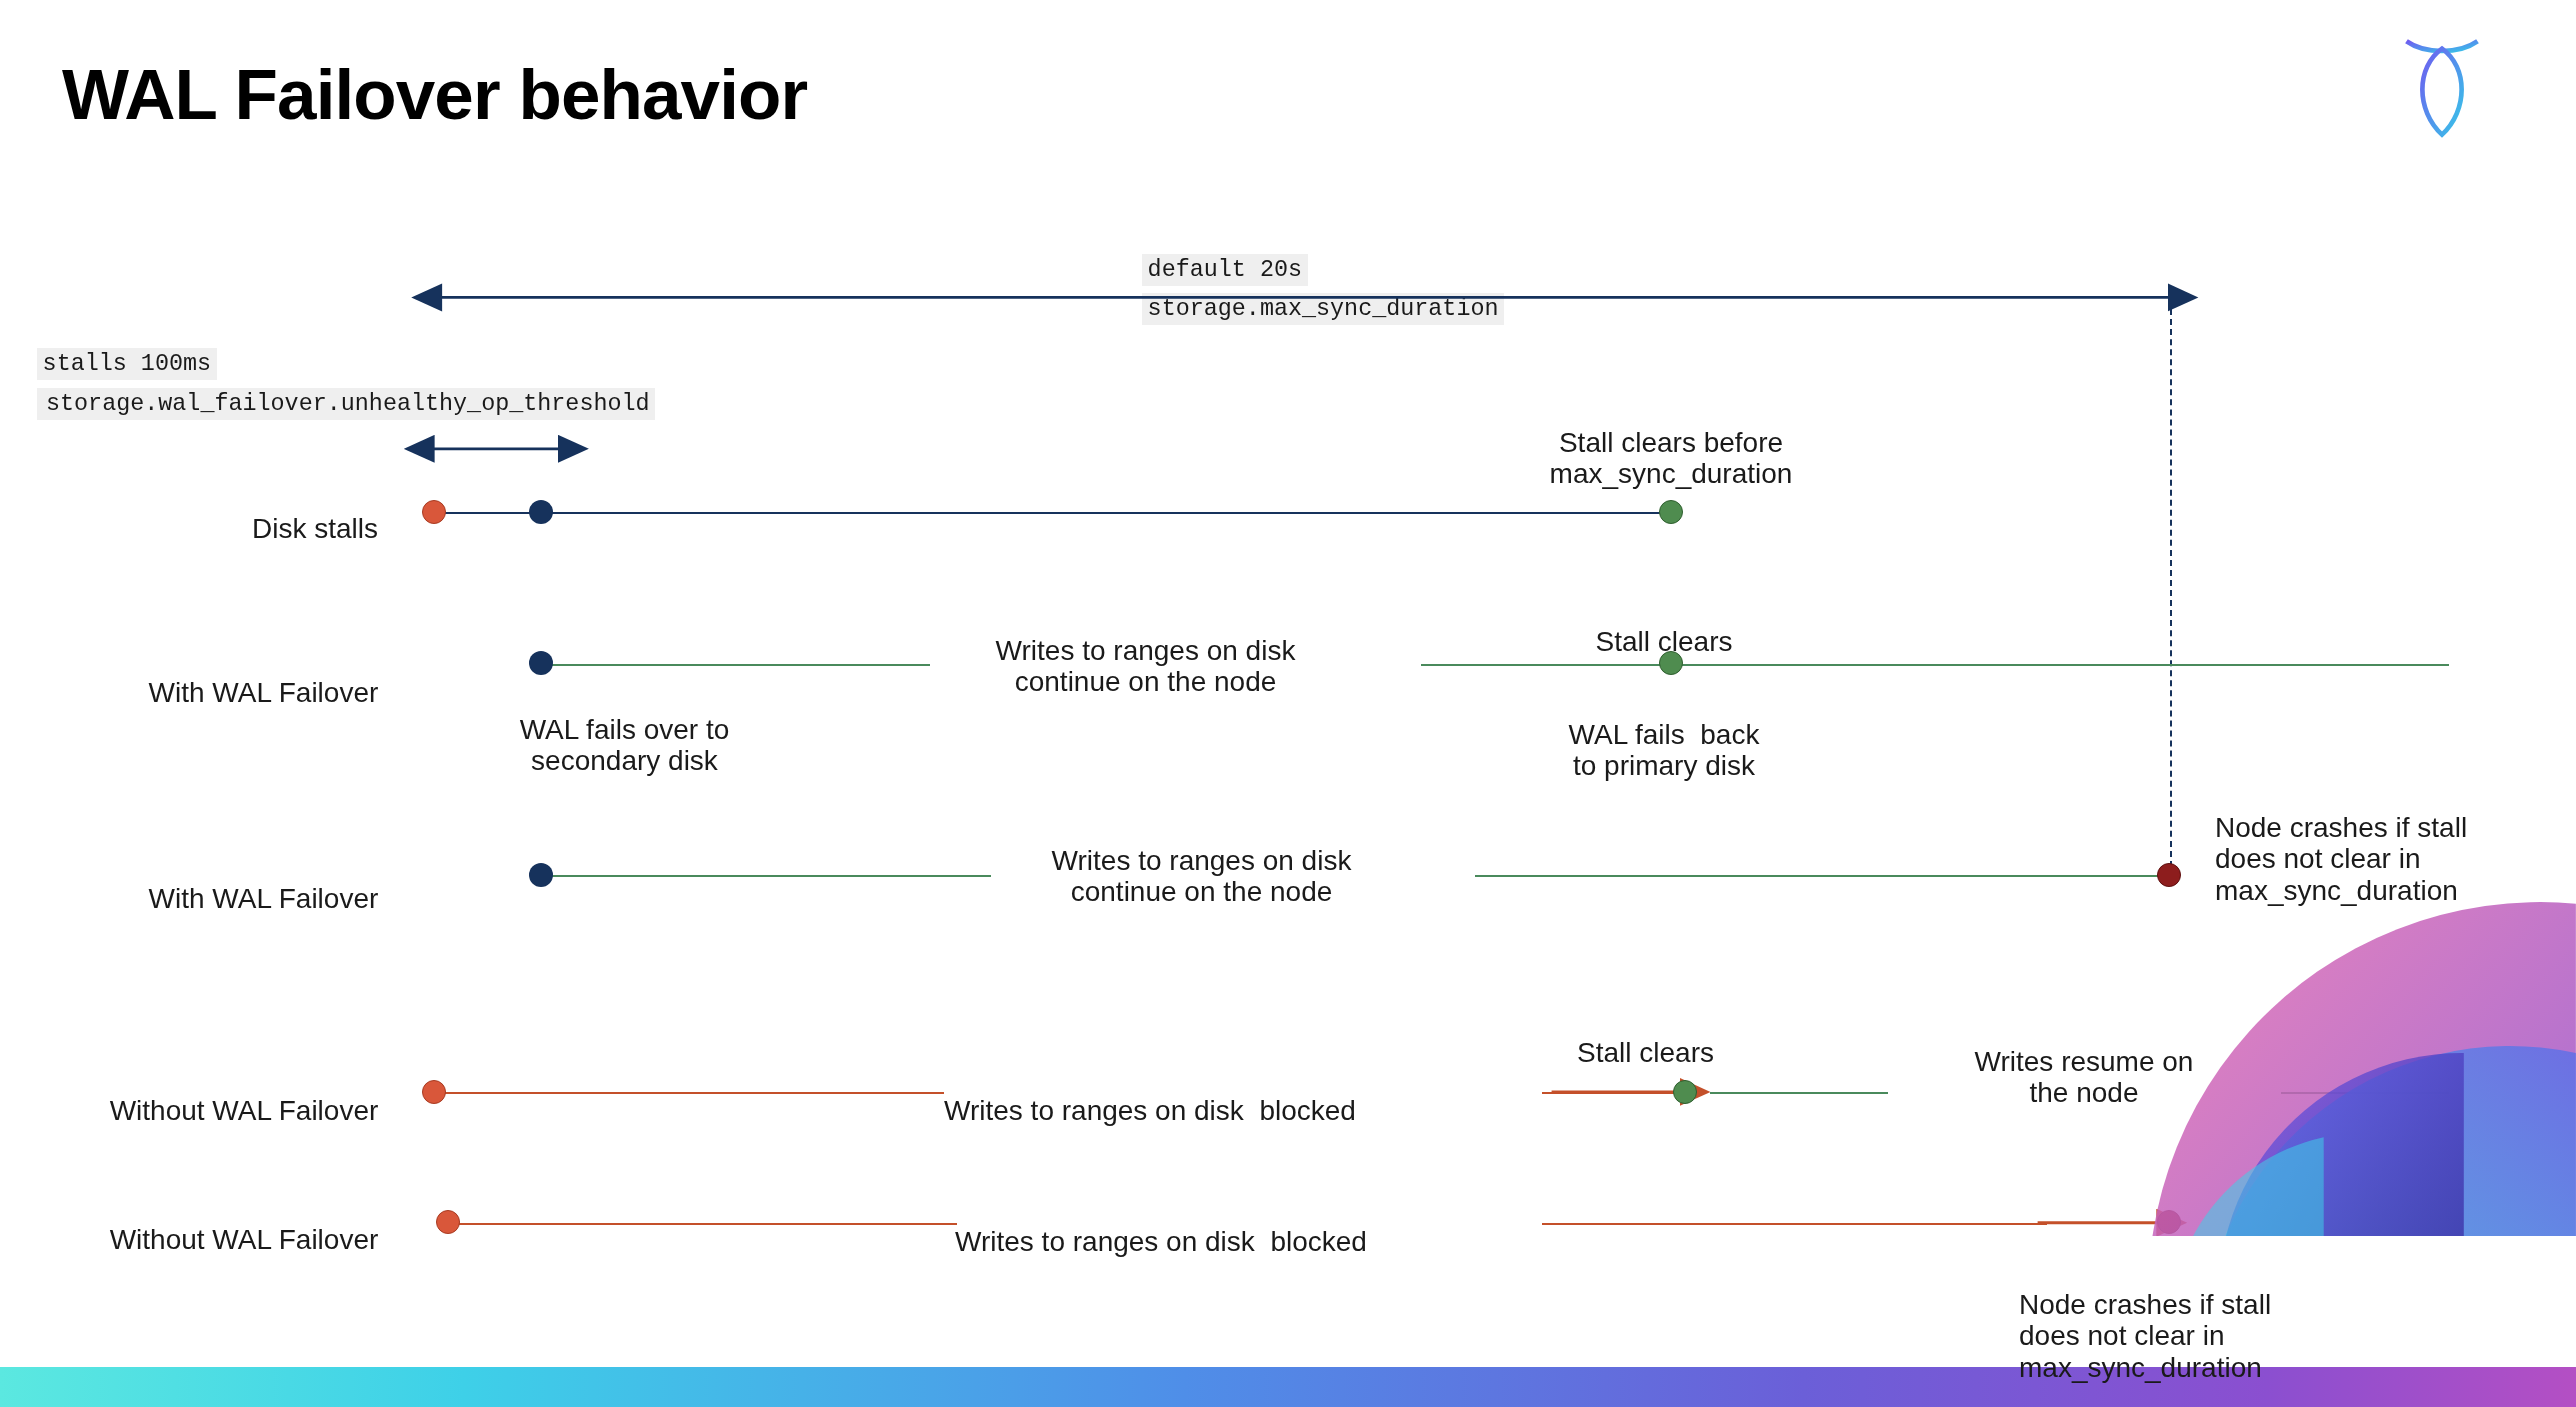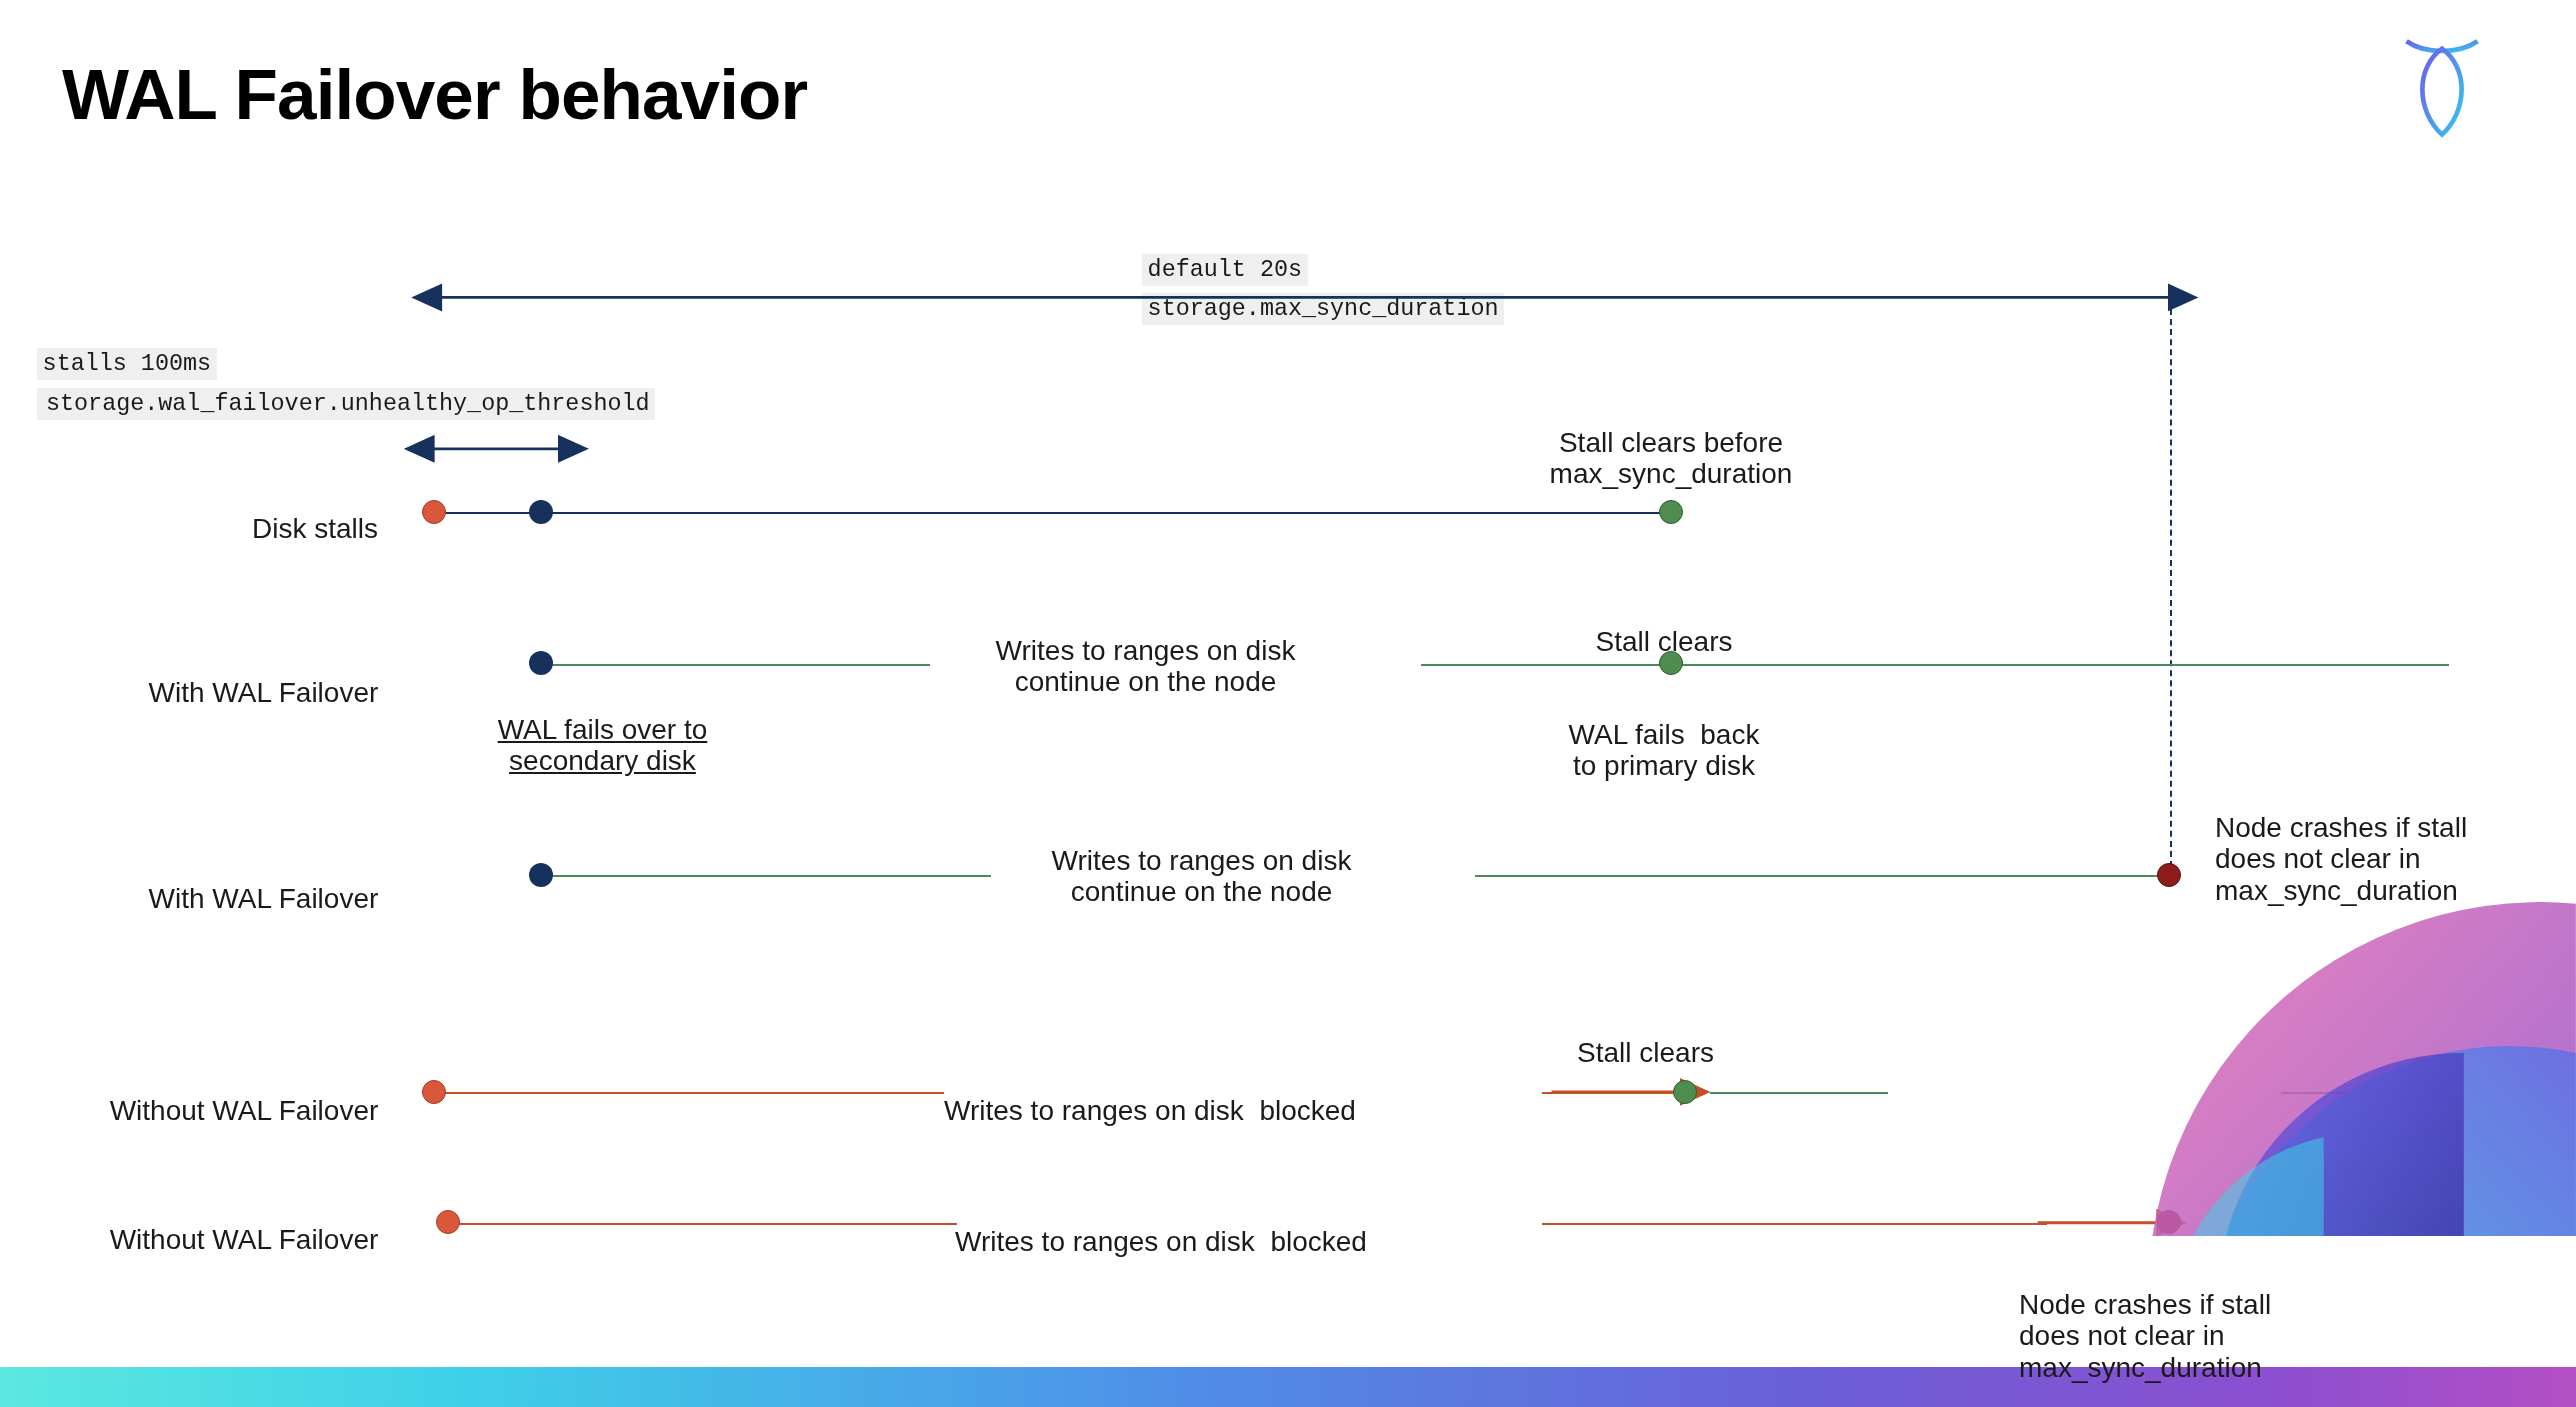--- a/index.html
+++ b/index.html
@@ -185,21 +185,21 @@
 
   <div class="lbl right" style="left:9.3px; top:659px; width:369px;">With WAL Failover</div>
   <div class="line green" style="left:542px; top:664px; width:388px;"></div>
   <div class="line green" style="left:1421px; top:664px; width:1028px;"></div>
   <div class="dot dot-navy" style="left:529px; top:651px;"></div>
   <div class="dot dot-green" style="left:1659px; top:651px;"></div>
 
   <div class="lbl center" style="left:935px; top:617px; width:421px;">Writes to ranges on disk
 continue on the node</div>
   <div class="lbl center" style="left:1533px; top:608px; width:262px;">Stall clears</div>
-  <div class="lbl center" style="left:406px; top:696px; width:393px;text-decoration:underline;">WAL fails over to
+  <div class="lbl center" style="left:428px; top:696px; width:393px;">WAL fails over to
 secondary disk</div>
   <div class="lbl center" style="left:1496px; top:701px; width:336px;">WAL fails  back
 to primary disk</div>
 
   <div class="lbl right" style="left:9.3px; top:865px; width:369px;">With WAL Failover</div>
   <div class="line green" style="left:542px; top:875px; width:449px;"></div>
   <div class="line green" style="left:1475px; top:875px; width:692px;"></div>
   <div class="dot dot-navy" style="left:529px; top:863px;"></div>
   <div class="dot dot-darkred" style="left:2157px; top:863px;"></div>
 
@@ -212,20 +212,22 @@
   <div class="lbl right" style="left:9.3px; top:1077px; width:369px;">Without WAL Failover</div>
   <div class="line red" style="left:439px; top:1092px; width:505px;"></div>
   <div class="line red" style="left:1542px; top:1092px; width:150px;"></div>
   <div class="line green" style="left:1710px; top:1092px; width:178px;"></div>
   <div class="line green" style="left:2281px; top:1092px; width:168px;"></div>
   <div class="dot dot-orange" style="left:422px; top:1080px;"></div>
   <div class="dot dot-green" style="left:1673px; top:1080px;"></div>
 
   <div class="lbl" style="left:944px; top:1077px; width:580px;">Writes to ranges on disk  blocked</div>
   <div class="lbl center" style="left:1496px; top:1019px; width:299px;">Stall clears</div>
+  <div class="lbl center" style="left:1925px; top:1028px; width:318px;">Writes resume on
+the node</div>
 
   <div class="lbl right" style="left:9.3px; top:1206px; width:369px;">Without WAL Failover</div>
   <div class="line red" style="left:452px; top:1223px; width:505px;"></div>
   <div class="line red" style="left:1542px; top:1223px; width:505px;"></div>
   <div class="dot dot-orange" style="left:436px; top:1210px;"></div>
   <div class="dot dot-darkred" style="left:2157px; top:1210px;"></div>
 
   <div class="lbl" style="left:955px; top:1208px; width:580px;">Writes to ranges on disk  blocked</div>
 
   <div id="art">

